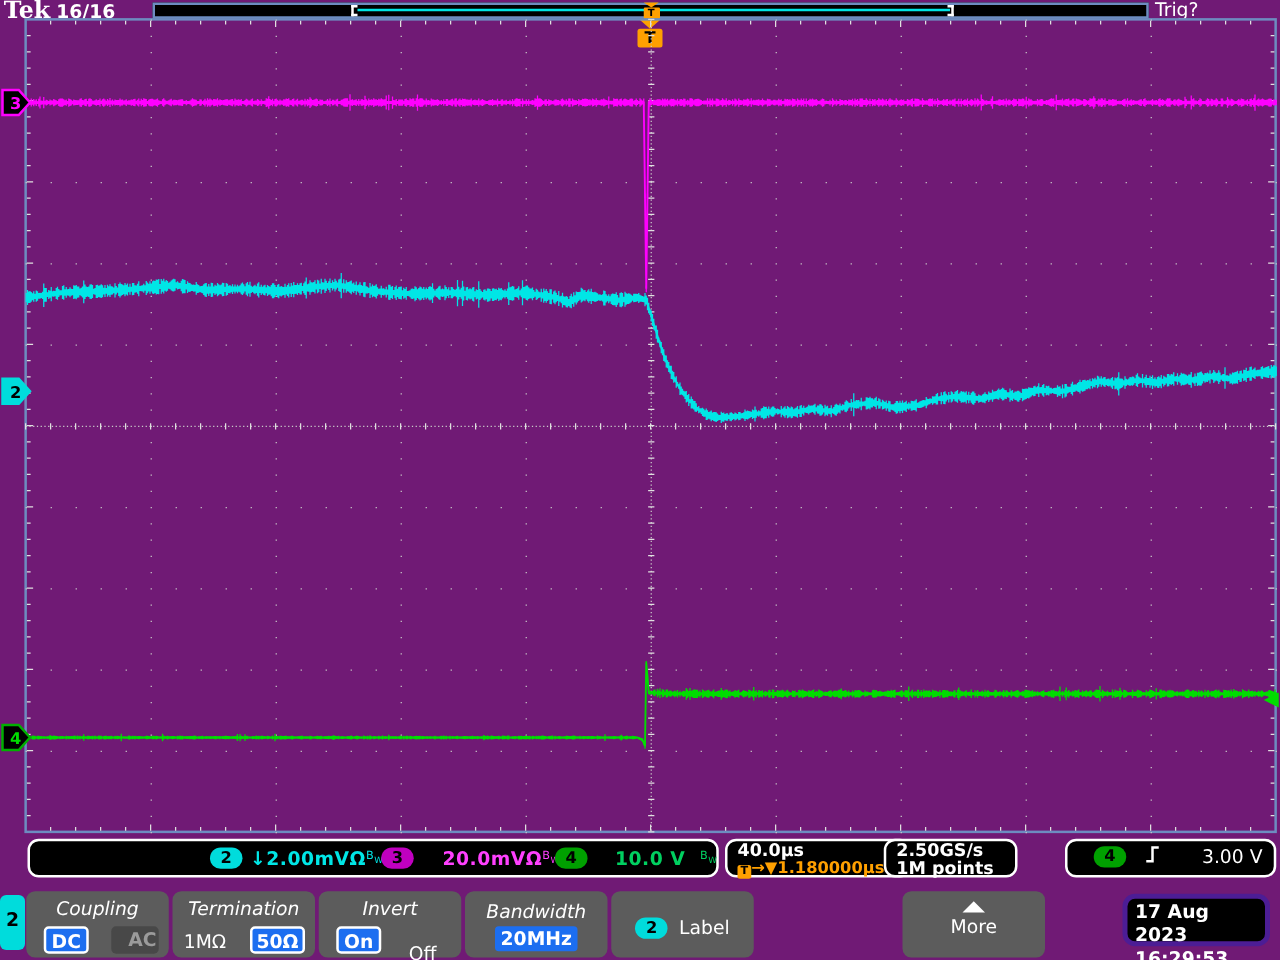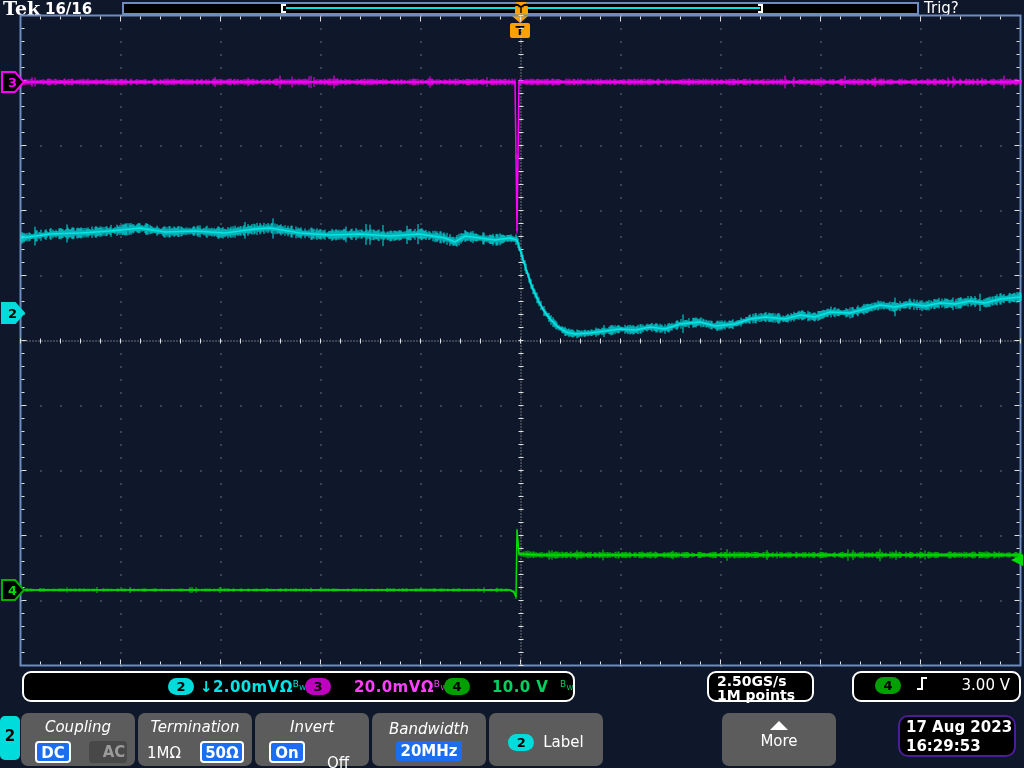--- a/index.html
+++ b/index.html
@@ -1,16 +1,16 @@
 <!DOCTYPE html>
 <html><head>
 <meta charset="utf-8">
 <style>
   html,body{margin:0;padding:0;background:#000;}
-  #screen{position:relative;width:1024px;height:768px;background:#0f172a;overflow:hidden;
+  #screen{position:relative;width:1024px;height:768px;background:#701a75;overflow:hidden;
           font-family:"DejaVu Sans",sans-serif;color:#fff;}
   
   .tek-logo{position:absolute;left:3px;top:-3px;font-family:"DejaVu Serif",serif;
             font-weight:bold;font-size:19px;color:#fff;}
   .acq-count{position:absolute;left:45px;top:0px;font-size:15px;font-weight:bold;color:#fff;}
   .trig-status{position:absolute;left:924px;top:-1px;font-size:15px;color:#fff;}
   
   .recbar{position:absolute;left:122px;top:2px;width:797px;height:13px;
           border:2px solid #6d8cc0;box-sizing:border-box;background:#000;}
   .rec-line{position:absolute;left:162px;top:3px;width:474px;height:2px;background:#00e6e6;}
@@ -60,21 +60,21 @@
   .v-dim{background:#484848;color:#9b9b9b;line-height:22px;}
   .v-plain{position:absolute;font-size:15px;color:#fff;}
   .bw-val{width:66px;height:20px;margin:3px auto 0;background:#1c6ef0;border-radius:3px;
           color:#fff;font-size:15px;font-weight:bold;text-align:center;line-height:20px;}
   .lblrow{position:absolute;left:0;right:0;top:20px;display:flex;align-items:center;justify-content:center;gap:9px;}
   .lblrow .badge{position:static;}
   .lbltxt{font-size:15px;color:#fff;}
   .more-tri{width:0;height:0;margin:8px auto 2px;border-left:9px solid transparent;
             border-right:9px solid transparent;border-bottom:9px solid #fff;}
   .more-txt{text-align:center;font-size:15px;color:#fff;}
-  .datebox{position:absolute;left:898px;top:715px;width:118px;height:42px;border:2px solid #4c1d95;
+  .datebox{position:absolute;left:898px;top:715px;width:118px;height:42px;border:4px solid #4c1d95;
            border-radius:10px;box-sizing:border-box;background:#000;padding:1px 0 0 6px;
            font-size:15px;font-weight:600;line-height:19px;color:#fff;}
 </style>
 </head>
 <body>
 
 <div id="screen">
 
   <div class="tek-logo">Tek</div>
   <div class="acq-count">16/16</div>
@@ -117,20 +117,24 @@
   <div class="sbox" style="left:22px;width:553px;">
     <div class="badge b-cy" style="left:144px;top:5px;">2</div>
     <div class="rd cy" style="left:176px;"><span>↓</span><span>2.00mV</span><span>Ω</span><span class="bwg"><span>B</span><span class="bws">W</span></span></div>
     <div class="badge b-mg" style="left:281px;top:5px;">3</div>
     <div class="rd mg" style="left:330px;"><span>20.0mV</span><span>Ω</span><span class="bwg"><span>B</span><span class="bws">W</span></span></div>
     <div class="badge b-gr" style="left:420px;top:5px;">4</div>
     <div class="rd gr" style="left:468px;">10.0 V</div>
     <div class="rd gr" style="left:536px;"><span class="bwg"><span>B</span><span class="bws">W</span></span></div>
   </div>
 
+  <div class="sbox" style="left:580px;width:149px;">
+    <div class="tb1">40.0µs</div>
+    <div class="tb2"><span class="t-ico">T</span><span>→▼</span><span>1.180000µs</span></div>
+  </div>
 
   <div class="sbox" style="left:707px;width:107px;">
     <div class="acq1">2.50GS/s</div>
     <div class="acq2">1M points</div>
   </div>
 
   <div class="sbox" style="left:852px;width:169px;">
     <div class="badge b-gr" style="left:21px;top:4px;">4</div>
     <svg class="tslope" width="12" height="15">
         <path d="M1,13 H6 V2 H11" stroke="#fff" fill="none" stroke-width="2"></path>

